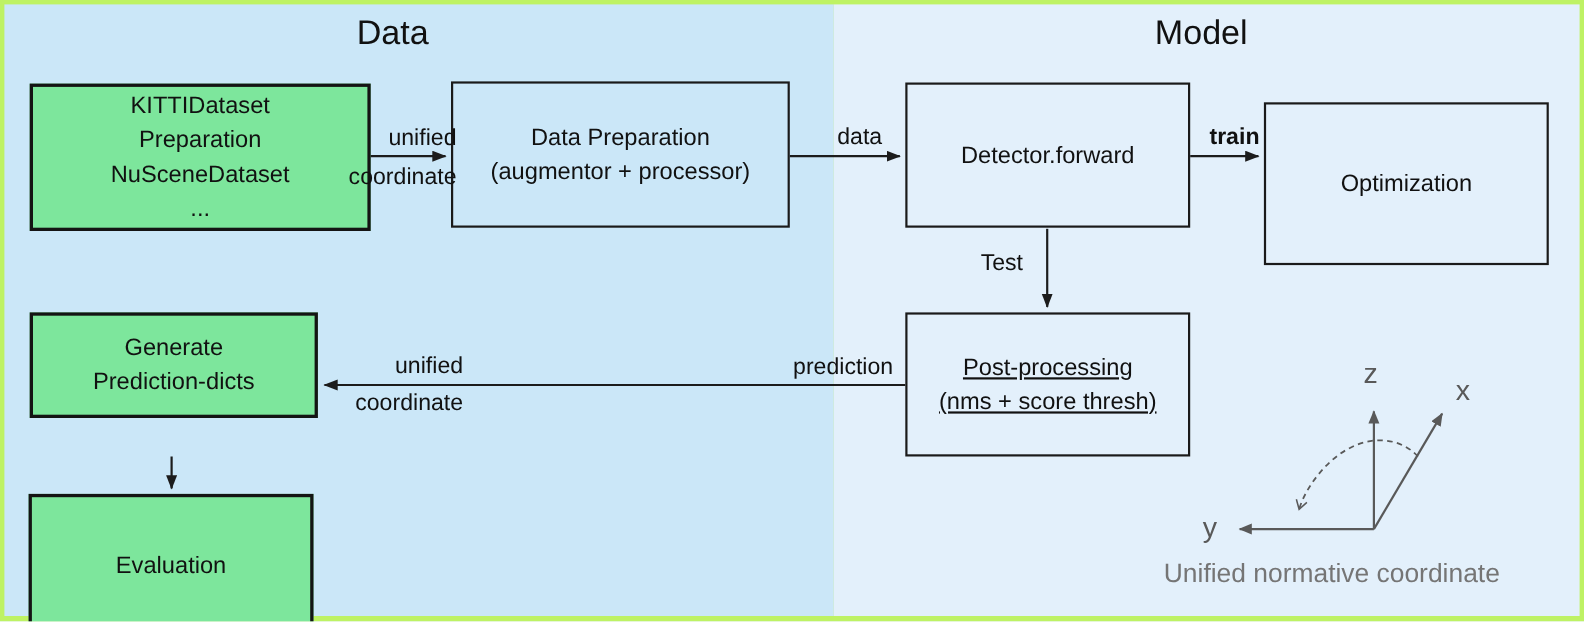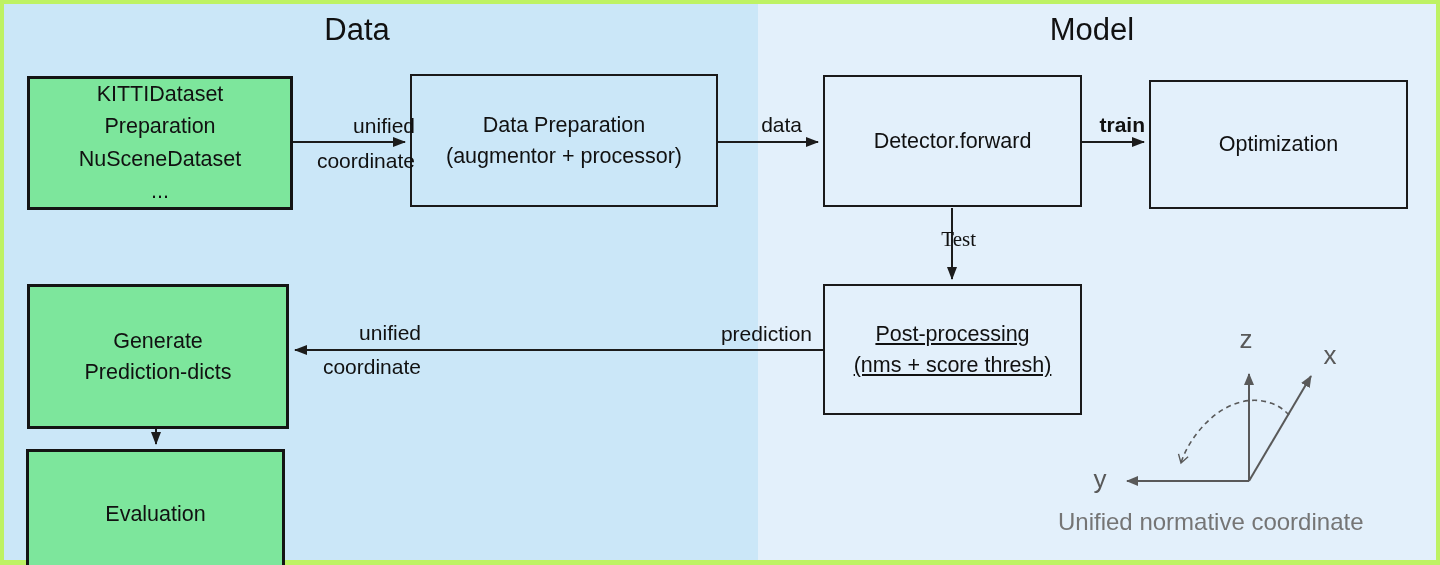--- a/index.html
+++ b/index.html
@@ -15,26 +15,26 @@
     font-size:31px;color:#111;
   }
   .title-data{left:237px;}
   .title-model{left:972px;}
   .box{
     position:absolute;display:flex;flex-direction:column;justify-content:center;
     align-items:center;text-align:center;font-size:21.5px;line-height:31px;
     box-sizing:border-box;border:2px solid #1a1a1a;background:transparent;
   }
   .box.green{background:#7de69c;border-width:3px;border-color:#141414;}
-  .box-datasets{left:27px;top:76px;width:266px;height:134px;justify-content:space-between;}
+  .box-datasets{left:27px;top:76px;width:310px;height:134px;}
   .box-dataprep{left:410px;top:74px;width:308px;height:133px;}
   .box-detector{left:823px;top:75px;width:259px;height:132px;}
-  .box-optimization{left:1149px;top:80px;width:259px;height:129px;}
+  .box-optimization{left:1149px;top:93px;width:259px;height:148px;}
   .box-postproc{left:823px;top:284px;width:259px;height:131px;text-decoration:underline;}
-  .box-genpred{left:27px;top:284px;width:262px;height:145px;}
+  .box-genpred{left:27px;top:284px;width:262px;height:96px;}
   .box-evaluation{left:26px;top:449px;width:259px;height:130px;}
   .edge-label{
     position:absolute;font-size:21px;line-height:26px;color:#111;
     text-align:right;white-space:nowrap;
   }
   .axis-label{
     position:absolute;font-size:26px;color:#595959;text-align:center;white-space:nowrap;
   }
   .axes-caption{
     position:absolute;left:1058px;top:508px;width:340px;
@@ -113,21 +113,21 @@
     <span>Evaluation</span>
   </div>
 
   <div class="edge-label" style="left:285px;top:113px;width:130px;">unified</div>
   <div class="edge-label" style="left:285px;top:148px;width:130px;">coordinate</div>
 
   <div class="edge-label" style="left:722px;top:112px;width:80px;">data</div>
 
   <div class="edge-label" style="left:1065px;top:112px;width:80px;font-weight:bold;">train</div>
 
-  <div class="edge-label" style="left:896px;top:226px;width:80px;font-family:Liberation Serif, serif;">Test</div>
+  <div class="edge-label" style="left:850px;top:226px;width:80px;">Test</div>
 
   <div class="edge-label" style="left:700px;top:321px;width:112px;text-align:right;">prediction</div>
 
   <div class="edge-label" style="left:291px;top:320px;width:130px;">unified</div>
   <div class="edge-label" style="left:291px;top:354px;width:130px;">coordinate</div>
 
   <div class="axis-label" style="left:1226px;top:324px;width:40px;">z</div>
   <div class="axis-label" style="left:1310px;top:340px;width:40px;">x</div>
   <div class="axis-label" style="left:1080px;top:464px;width:40px;">y</div>
   <div class="axes-caption">Unified normative coordinate</div>

